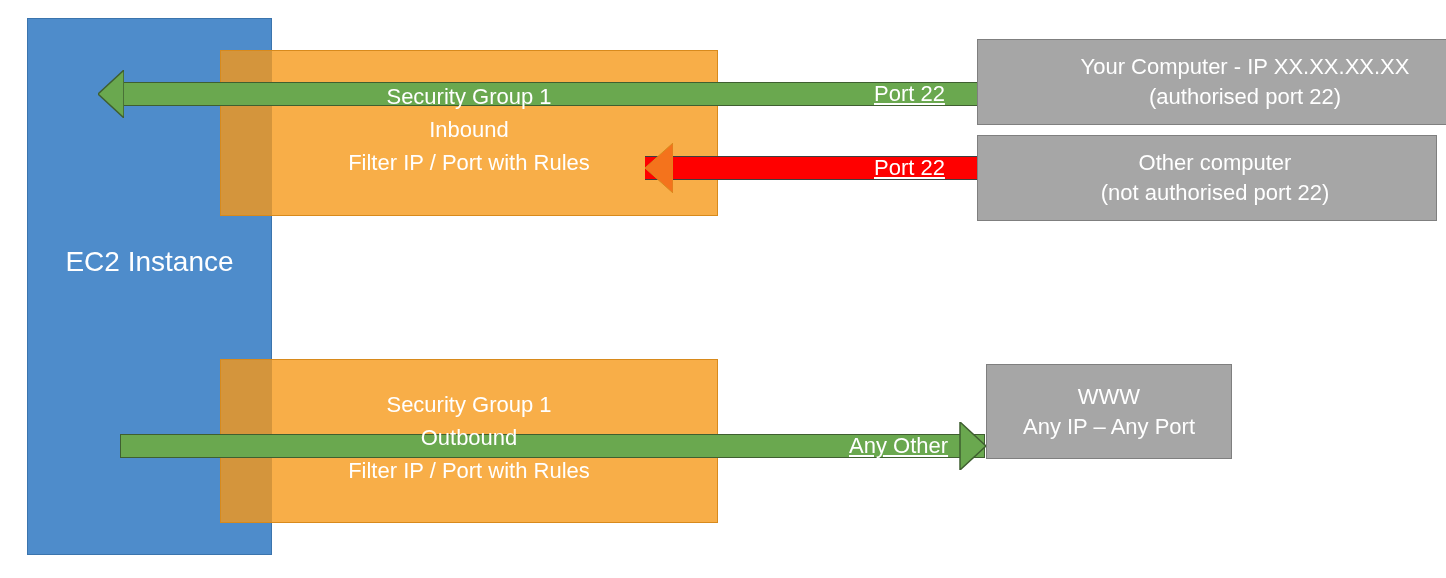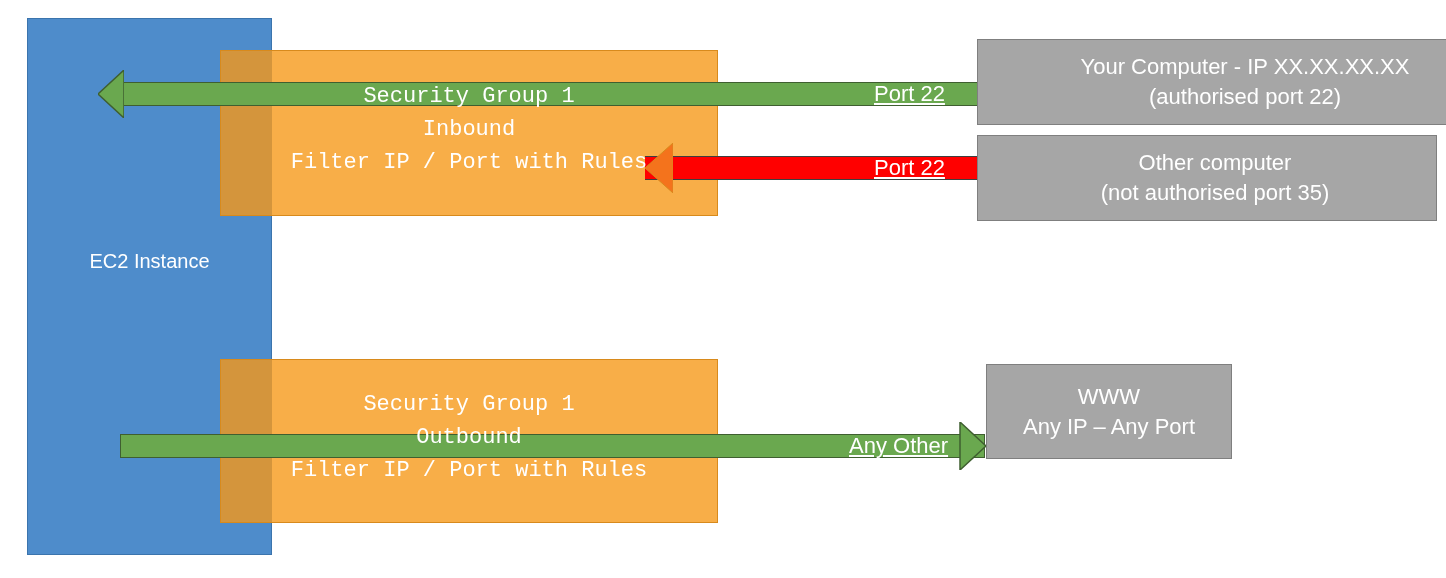--- a/index.html
+++ b/index.html
@@ -23,21 +23,21 @@
     background:#4E8CCB;
     border:1px solid #3b74ad;
     z-index:1;
   }
   .ec2-label{
     position:absolute;
     left:27px; top:246px; width:245px;
     z-index:6;
     text-align:center;
     color:#ffffff;
-    font-size:20px;
+    font-size:28px;
     line-height:31px;
     pointer-events:none;
   }
 
   
   .sg-box{
     background:#F8AE48;
     border:1px solid #D88A1C;
     z-index:3;
   }
@@ -55,21 +55,20 @@
 
   .sg-text{
     position:absolute;
     text-align:center;
     color:#ffffff;
     font-size:22px;
     line-height:33px;
     z-index:7;
     pointer-events:none;
     text-shadow:none;
-    font-family:Liberation Mono, monospace;
   }
   .sg-text-in{ left:220px; top:80px; width:498px; }
   .sg-text-out{ left:220px; top:388px; width:498px; }
 
   
   .band{ z-index:5; }
 
   
   .band-green-in{
     left:122px; top:82px; width:855px; height:24px;
@@ -195,21 +194,21 @@
     <div class="gray-line">EC2 Instance</div>
   </div>
 
   <div class="node gray-box gray-your">
     <span class="gray-line">Your Computer - IP XX.XX.XX.XX</span>
     <span class="gray-line">(authorised port 22)</span>
   </div>
 
   <div class="node gray-box gray-other">
     <span class="gray-line">Other computer</span>
-    <span class="gray-line">(not authorised port 35)</span>
+    <span class="gray-line">(not authorised port 22)</span>
   </div>
 
   <div class="node gray-box gray-www">
     <span class="gray-line">WWW</span>
     <span class="gray-line">Any IP – Any Port</span>
   </div>
 
 </div>
 
 </body></html>

